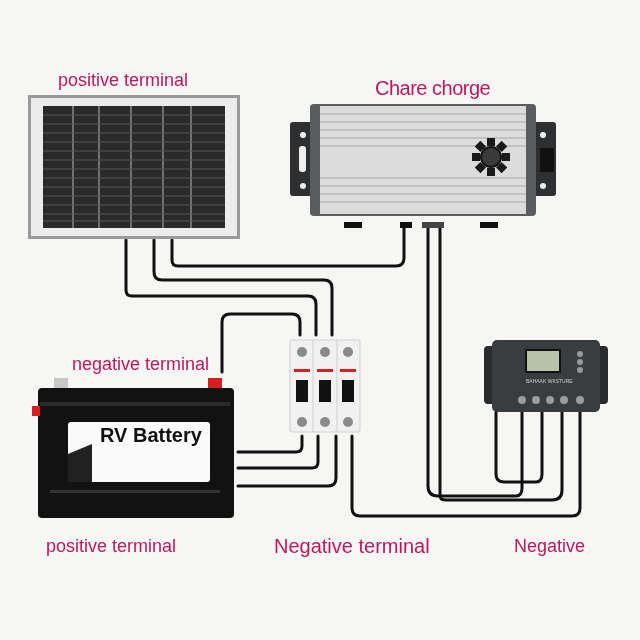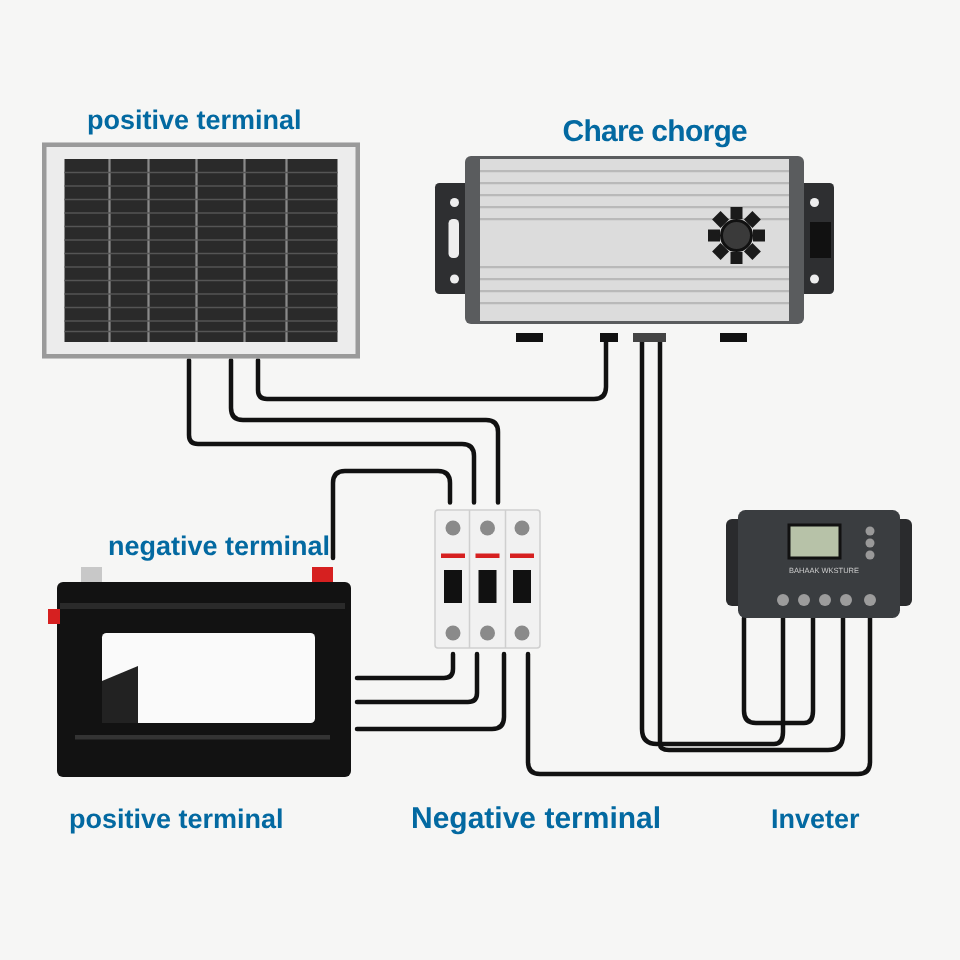--- a/index.html
+++ b/index.html
@@ -1,18 +1,18 @@
 <!DOCTYPE html>
 <html><head>
 <meta charset="utf-8">
 <style>
   html, body { margin:0; padding:0; }
   body { width:640px; height:640px; background:#f6f6f5; position:relative; overflow:hidden;
          font-family:"Liberation Sans", sans-serif; }
-  .label { position:absolute; font-weight:bold; color:#0369a1; white-space:nowrap;text-align:right; }
+  .label { position:absolute; font-weight:normal; color:#be185d; white-space:nowrap;text-align:right; }
   svg.wires { position:absolute; left:0; top:0; }
   .abs { position:absolute; }
 </style>
 </head>
 <body>
 
 <svg class="wires" width="640" height="640" viewBox="0 0 640 640" fill="none" stroke="#111" stroke-width="3" stroke-linecap="round" stroke-linejoin="round">
 
   <path d="M126 240 V290 Q126 296 132 296 H308 Q316 296 316 304 V335"></path>
   <path d="M154 240 V272 Q154 280 162 280 H324 Q332 280 332 288 V335"></path>
@@ -143,20 +143,21 @@
     <rect x="180" y="6" width="14" height="12" fill="#d62020"></rect>
     <rect x="10" y="16" width="196" height="130" rx="4" fill="#121212"></rect>
     <rect x="4" y="34" width="8" height="10" fill="#d62020"></rect>
     <rect x="12" y="30" width="190" height="4" fill="#2a2a2a"></rect>
     <rect x="40" y="50" width="142" height="60" rx="3" fill="#fafafa"></rect>
     <polygon points="40,110 40,82 64,72 64,110" fill="#222"></polygon>
     <g fill="#333">
       <rect x="22" y="118" width="170" height="3"></rect>
     </g>
   </svg>
+  <div style="position:absolute; left:72px; top:52px; font-size:20px; font-weight:bold; color:#111;">RV Battery</div>
 </div>
 
 <div class="abs" style="left:484px; top:338px; width:124px; height:76px;">
   <svg width="124" height="76" viewBox="0 0 124 76">
     <rect x="0" y="8" width="124" height="58" rx="4" fill="#2a2b2d"></rect>
     <rect x="8" y="2" width="108" height="72" rx="5" fill="#3a3d40"></rect>
     <rect x="42" y="12" width="34" height="22" fill="#b7c2a8" stroke="#111" stroke-width="2"></rect>
     <g fill="#999">
         <circle cx="96" cy="16" r="3"></circle>
         <circle cx="96" cy="24" r="3"></circle>
@@ -168,13 +169,13 @@
         <circle cx="66" cy="62" r="4"></circle>
         <circle cx="80" cy="62" r="4"></circle>
         <circle cx="96" cy="62" r="4"></circle>
       </g>
   </svg>
   <div style="position:absolute; left:42px; top:40px; font-size:5px; color:#ccc;">BAHAAK WKSTURE</div>
 </div>
 
 <div class="label" style="left:46px; top:536px; font-size:18px;">positive terminal</div>
 <div class="label" style="left:274px; top:535px; font-size:20px;">Negative terminal</div>
-<div class="label" style="left:514px; top:536px; font-size:18px;">Inveter</div>
+<div class="label" style="left:514px; top:536px; font-size:18px;">Negative</div>
 
 </body></html>

